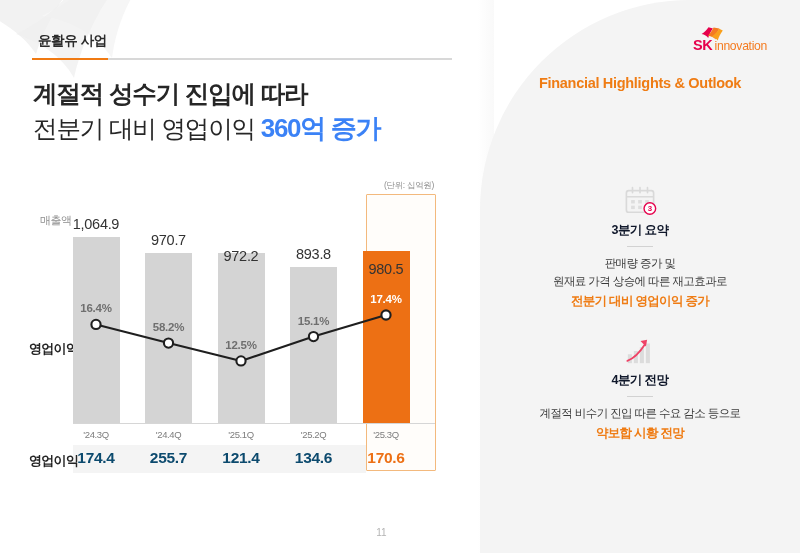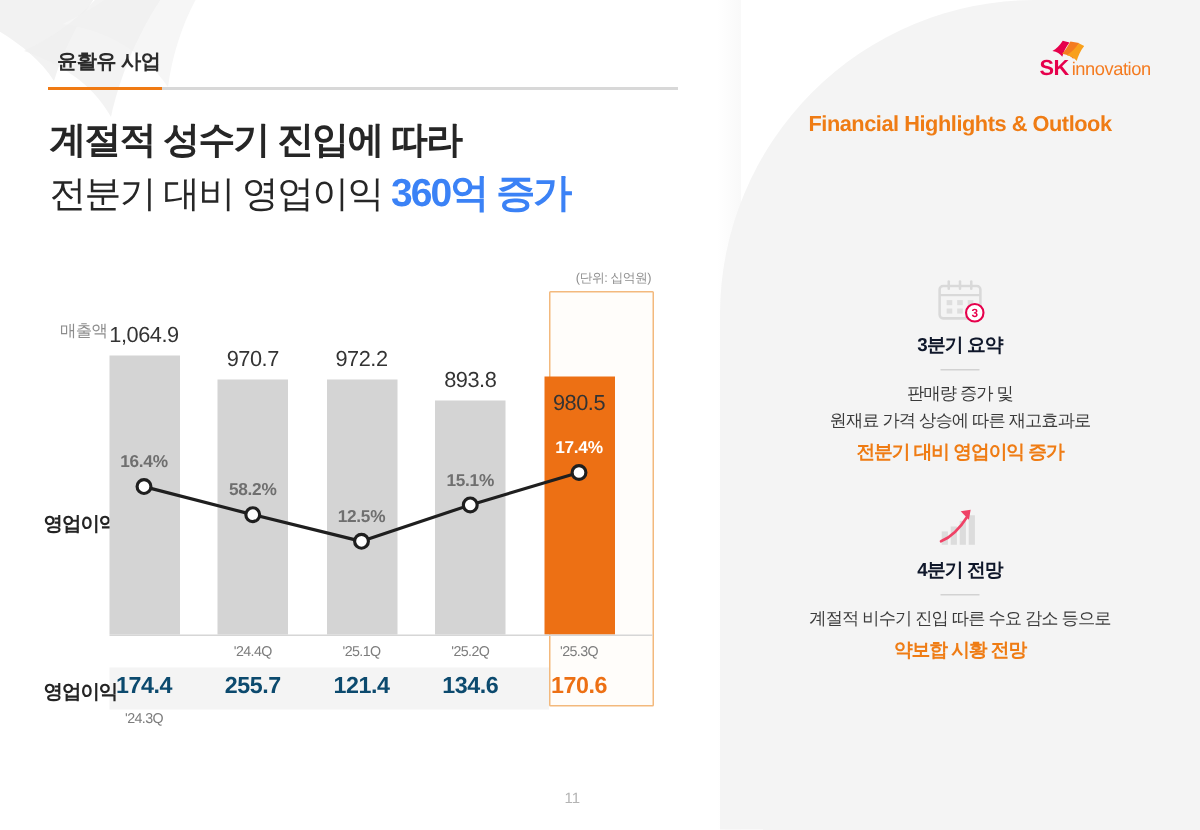--- a/index.html
+++ b/index.html
@@ -154,21 +154,21 @@
 
   <div class="lbl-rev">매출액</div>
   <div class="lbl-opm">영업이익률</div>
 
   <div id="bars-layer">
       <div class="bar" style="left: 72.5px; height: 186px;"></div>
       <div class="bar-val" style="left: 56px; top: 36px;">1,064.9</div>
       <div class="bar" style="left: 145px; height: 170px;"></div>
       <div class="bar-val" style="left: 128.5px; top: 52px;">970.7</div>
       <div class="bar" style="left: 217.5px; height: 170px;"></div>
-      <div class="bar-val" style="left: 201px; top: 52px;">972.2</div>
+      <div class="bar-val" style="left: 201px; top: 68px;">972.2</div>
       <div class="bar" style="left: 290px; height: 156px;"></div>
       <div class="bar-val" style="left: 273.5px; top: 66px;">893.8</div>
       <div class="bar hl" style="left: 362.5px; height: 172px;"></div>
       <div class="bar-val" style="left: 346px; top: 50px; margin-top: 31px;">980.5</div>
       <div class="pct-val" style="left: 66px; top: 122.375px;">16.4%</div>
       <div class="pct-val" style="left: 138.5px; top: 141.125px;">58.2%</div>
       <div class="pct-val" style="left: 211px; top: 158.938px;">12.5%</div>
       <div class="pct-val" style="left: 283.5px; top: 134.562px;">15.1%</div>
       <div class="pct-val onbar" style="left: 356px; top: 113px;">17.4%</div>
     </div>
@@ -179,21 +179,21 @@
         <circle cx="96" cy="144.4" r="4.6" fill="#ffffff" stroke="#1f1f1f" stroke-width="2.1"></circle>
         <circle cx="168.5" cy="163.1" r="4.6" fill="#ffffff" stroke="#1f1f1f" stroke-width="2.1"></circle>
         <circle cx="241" cy="180.9" r="4.6" fill="#ffffff" stroke="#1f1f1f" stroke-width="2.1"></circle>
         <circle cx="313.5" cy="156.6" r="4.6" fill="#ffffff" stroke="#1f1f1f" stroke-width="2.1"></circle>
         <circle cx="386" cy="135.0" r="4.6" fill="#ffffff" stroke="#1f1f1f" stroke-width="2.1"></circle>
       </g>
   </svg>
 
   <div class="axis-line"></div>
   <div id="ticks-layer">
-      <div class="qtick" style="left: 56px; margin-top: 45px;">'24.3Q</div>
+      <div class="qtick" style="left: 56px;">'24.3Q</div>
       <div class="qtick" style="left: 128.5px;">'24.4Q</div>
       <div class="qtick" style="left: 201px;">'25.1Q</div>
       <div class="qtick" style="left: 273.5px;">'25.2Q</div>
       <div class="qtick" style="left: 346px;">'25.3Q</div>
     </div>
 
   <div class="tbl-bg"></div>
   <div class="lbl-op">영업이익</div>
   <div id="op-layer">
       <div class="op-val" style="left: 56px;">174.4</div>

